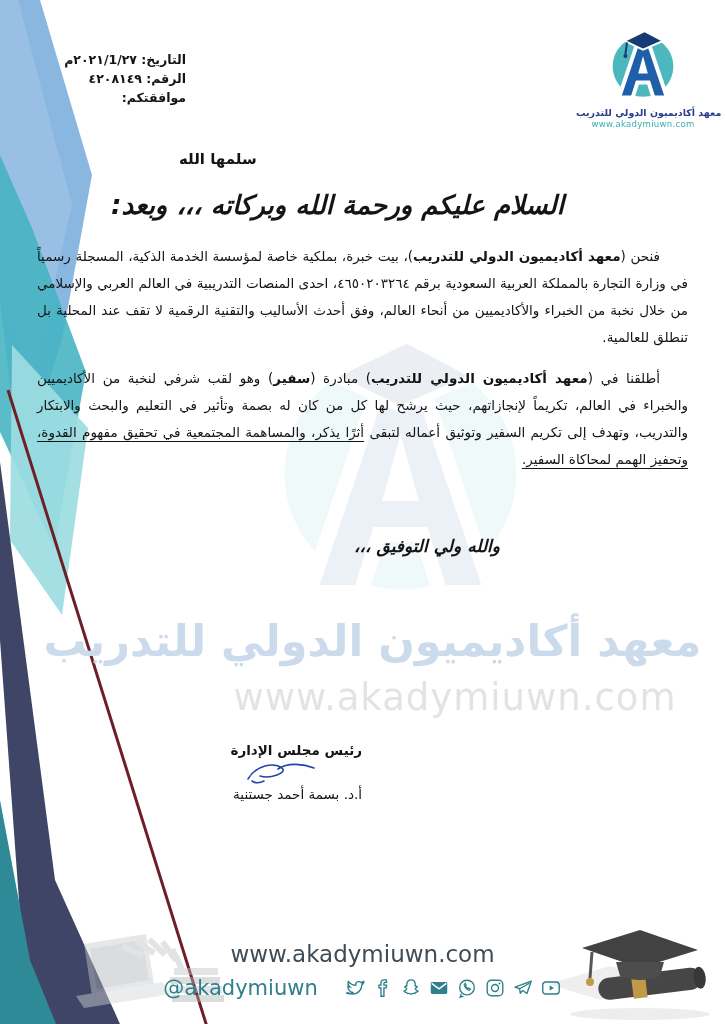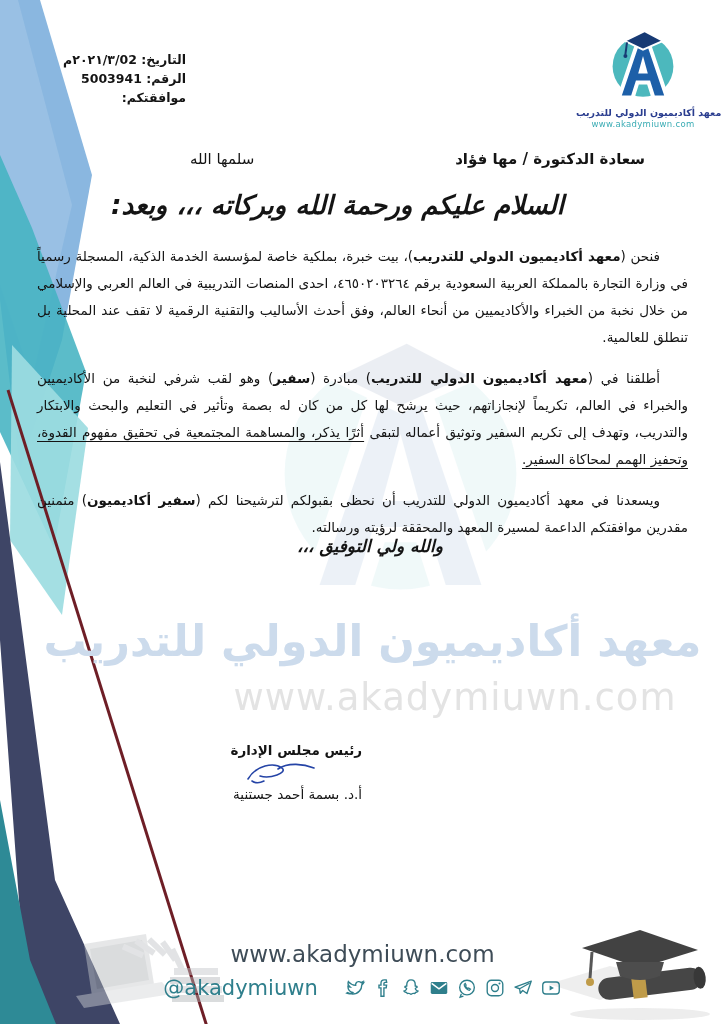--- a/index.html
+++ b/index.html
@@ -15,35 +15,35 @@
   .meta{
     top:50px;left:36px;width:150px;direction:rtl;text-align:right;
     font-size:12.5px;font-weight:bold;line-height:19px;z-index:5;
   }
   
   .logo{top:24px;left:576px;width:134px;text-align:center;z-index:5;}
   .logo .name{font-size:9.5px;font-weight:bold;color:#2a3d8f;margin-top:3px;white-space:nowrap;}
   .logo .site{font-size:8.5px;color:#3aacb4;margin-top:1px;letter-spacing:.3px;}
   
   .addressee{top:150px;right:80px;direction:rtl;font-size:15px;font-weight:bold;z-index:5;white-space:nowrap;}
-  .blessing{top:150px;left:190px;direction:rtl;font-size:15px;font-weight:normal;z-index:5;white-space:nowrap;}
+  .blessing{top:150px;left:179px;direction:rtl;font-size:15px;font-weight:bold;z-index:5;white-space:nowrap;}
   
   .salutation{
     top:190px;left:90px;right:140px;text-align:center;direction:rtl;
     font-size:26px;font-weight:bold;font-style:italic;z-index:5;
   }
   
   .content{
     top:243px;right:37px;left:37px;direction:rtl;text-align:justify;text-align-last:right;
     font-size:13.5px;line-height:27px;z-index:5;
   }
   .content p{margin:0 0 14px 0;text-indent:28px;}
   .content span.u{text-decoration:underline;text-underline-offset:4px;}
   .closing{
-    top:536px;left:240px;width:260px;text-align:center;direction:rtl;
+    top:536px;left:240px;width:260px;text-align:right;direction:rtl;
     font-size:17px;font-weight:bold;font-style:italic;z-index:5;
   }
   
   .wm-logo{top:312px;left:248px;width:305px;height:305px;opacity:.08;z-index:2;}
   .wm-text1{
     top:616px;left:40px;right:20px;text-align:center;direction:rtl;
     font-size:43px;font-weight:bold;color:#ccdbec;z-index:2;white-space:nowrap;
   }
   .wm-text2{
     top:676px;left:190px;width:530px;text-align:center;
@@ -72,54 +72,52 @@
     <polygon points="0,0 40,0 92,175 62,340 20,470 0,300" fill="#8ab7e0"></polygon>
     <polygon points="0,0 18,0 72,205 32,380 0,285" fill="#a6c8e8" opacity="0.55"></polygon>
     <polygon points="0,155 32,228 86,372 54,548 0,432" fill="#44b3c2" opacity="0.88"></polygon>
     <polygon points="12,345 88,428 62,615 10,540" fill="#9cdce1" opacity="0.92"></polygon>
     <polygon points="0,462 55,880 120,1024 28,1024 0,640" fill="#3e4566"></polygon>
     <polygon points="0,800 30,960 56,1024 0,1024" fill="#2e8a96"></polygon>
     <line x1="8" y1="390" x2="208" y2="1030" stroke="#6e1e26" stroke-width="3"></line>
   </svg>
 
   <div class="abs meta">
-    <div>التاريخ: ٢٠٢١/٣/02م</div>
-    <div>الرقم: 5003941</div>
+    <div>التاريخ: ٢٠٢١/1/٢٧م</div>
+    <div>الرقم: ٤٢٠٨١٤٩</div>
     <div>موافقتكم:</div>
   </div>
 
   <div class="abs logo">
     <svg width="80" height="80" viewBox="0 0 100 100" style="margin:0 auto;">
       <circle cx="50" cy="53" r="38" fill="#4cb8bd"></circle>
       <path d="M43 24 L57 24 L80 92 L63 92 L57 73 L43 73 L37 92 L20 92 Z" fill="#1d5fa8" stroke="#ffffff" stroke-width="5" stroke-linejoin="miter"></path>
       <path d="M50 40 L56 62 L44 62 Z" fill="#ffffff"></path>
       <polygon points="27,21 52,9 75,21 50,32" fill="#173a74" stroke="#ffffff" stroke-width="2.5"></polygon>
       <line x1="30" y1="23" x2="28" y2="38" stroke="#173a74" stroke-width="2.5"></line>
       <circle cx="28" cy="40" r="2.5" fill="#173a74"></circle>
     </svg>
     <div class="name">معهد أكاديميون الدولي للتدريب</div>
     <div class="site">www.akadymiuwn.com</div>
   </div>
 
-  <div class="abs addressee">سعادة الدكتورة /  مها فؤاد</div>
   <div class="abs blessing">سلمها الله</div>
 
   <div class="abs salutation">السلام عليكم ورحمة الله وبركاته ،،، وبعد:</div>
 
   <svg class="abs wm-logo" viewBox="0 0 100 100">
     <circle cx="50" cy="53" r="38" fill="#4cb8bd"></circle>
     <path d="M43 24 L57 24 L80 92 L63 92 L57 73 L43 73 L37 92 L20 92 Z" fill="#1d5fa8" stroke="#ffffff" stroke-width="5"></path>
     <path d="M50 40 L56 62 L44 62 Z" fill="#ffffff"></path>
     <polygon points="27,21 52,9 75,21 50,32" fill="#173a74" stroke="#ffffff" stroke-width="2.5"></polygon>
   </svg>
 
   <div class="abs content">
     <p><span>فنحن (</span><span style="font-weight: 700;">معهد أكاديميون الدولي للتدريب</span><span>)، بيت خبرة، بملكية خاصة لمؤسسة الخدمة الذكية، المسجلة رسمياً في وزارة التجارة بالمملكة العربية السعودية برقم ٤٦٥٠٢٠٣٢٦٤، احدى المنصات التدريبية في العالم العربي والإسلامي من خلال نخبة من الخبراء والأكاديميين من أنحاء العالم، وفق أحدث الأساليب والتقنية الرقمية لا تقف عند المحلية بل تنطلق للعالمية.</span></p>
     <p><span>أطلقنا في (</span><span style="font-weight: 700;">معهد أكاديميون الدولي للتدريب</span><span>) مبادرة (</span><span style="font-weight: 700;">سفير</span><span>) وهو لقب شرفي لنخبة من الأكاديميين والخبراء في العالم، تكريماً لإنجازاتهم، حيث يرشح لها كل من كان له بصمة وتأثير في التعليم والبحث والابتكار والتدريب، وتهدف إلى تكريم السفير وتوثيق أعماله لتبقى </span><span class="u">أثرًا يذكر، والمساهمة المجتمعية في تحقيق مفهوم القدوة، وتحفيز الهمم لمحاكاة السفير.</span></p>
-    <p><span>ويسعدنا في معهد أكاديميون الدولي للتدريب أن نحظى بقبولكم لترشيحنا لكم (</span><span style="font-weight: 700;">سفير أكاديميون</span><span>) مثمنين مقدرين موافقتكم الداعمة لمسيرة المعهد والمحققة لرؤيته ورسالته.</span></p>
   </div>
 
   <div class="abs closing">والله ولي التوفيق ،،،</div>
 
   <div class="abs wm-text1">معهد أكاديميون الدولي للتدريب</div>
   <div class="abs wm-text2">www.akadymiuwn.com</div>
 
   <div class="abs signature">
     <div class="title">رئيس مجلس الإدارة</div>
     <svg class="scribble" width="78" height="26" viewBox="0 0 78 26">

